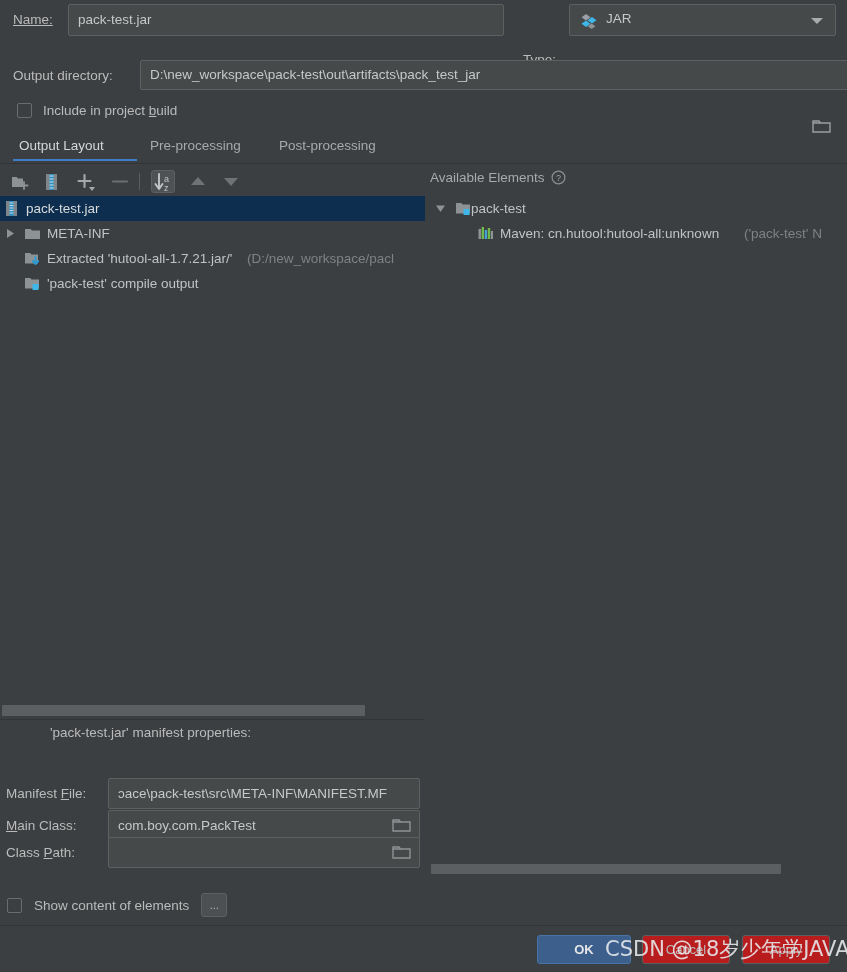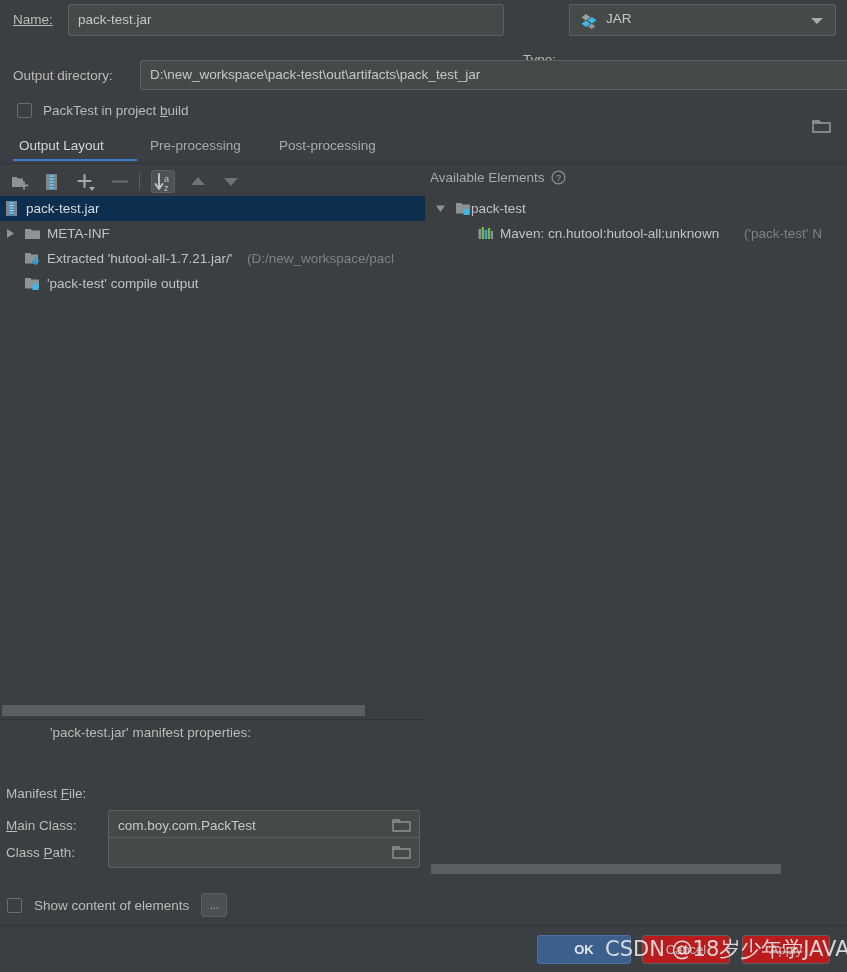--- a/index.html
+++ b/index.html
@@ -148,21 +148,21 @@
     <div class="out-label lbl">Output directory:</div>
     <div class="out-input">D:\new_workspace\pack-test\out\artifacts\pack_test_jar</div>
     <svg class="folder-btn" style="left:812px;top:63px;position:absolute;" viewBox="0 0 20 16">
       <path d="M1 4 L1 13 L18 13 L18 4 Z" fill="none" stroke="#9a9d9f" stroke-width="1.4"></path>
       <path d="M1 4 L1 2 L7 2 L8.5 4" fill="none" stroke="#9a9d9f" stroke-width="1.4"></path>
     </svg>
   </div>
 
   <div class="inc-build">
     <span class="cb-box"></span>
-    <span class="lbl"><span>PackTest in project </span><span class="u">b</span><span>uild</span></span>
+    <span class="lbl"><span>Include in project </span><span class="u">b</span><span>uild</span></span>
   </div>
 
   <div class="tabs">
     <div class="tab sel" style="left:17px;">Output Layout</div>
     <div class="tab" style="left:148px;">Pre-processing</div>
     <div class="tab" style="left:277px;">Post-processing</div>
     <div class="tab-underline" style="left:13px;width:124px;"></div>
   </div>
   <div class="tabs-rule"></div>
 
@@ -298,20 +298,21 @@
 
   <div class="hscroll" style="left:2px;top:705px;width:363px;height:11px;"></div>
   <div class="hrule" style="left:0;top:719px;width:425px;"></div>
 
   <div class="hscroll" style="left:431px;top:864px;width:350px;height:10px;"></div>
 
   <div class="manifest-title">'pack-test.jar' manifest properties:</div>
 
   <div class="mrow" style="top:778px;">
     <span class="mlbl"><span>Manifest </span><span class="u">F</span><span>ile:</span></span>
+    <div class="mfield">ɔace\pack-test\src\META-INF\MANIFEST.MF</div>
   </div>
 
   <div class="mrow" style="top:810px;">
     <span class="mlbl"><span></span><span class="u">M</span><span>ain Class:</span></span>
     <div class="mfield">com.boy.com.PackTest</div>
     <svg style="position:absolute;left:392px;top:8px;width:20px;height:16px;" viewBox="0 0 20 16">
       <path d="M1 4 L1 13 L18 13 L18 4 Z" fill="none" stroke="#8e9295" stroke-width="1.4"></path>
       <path d="M1 4 L1 2 L7 2 L8.5 4" fill="none" stroke="#8e9295" stroke-width="1.4"></path>
     </svg>
   </div>

